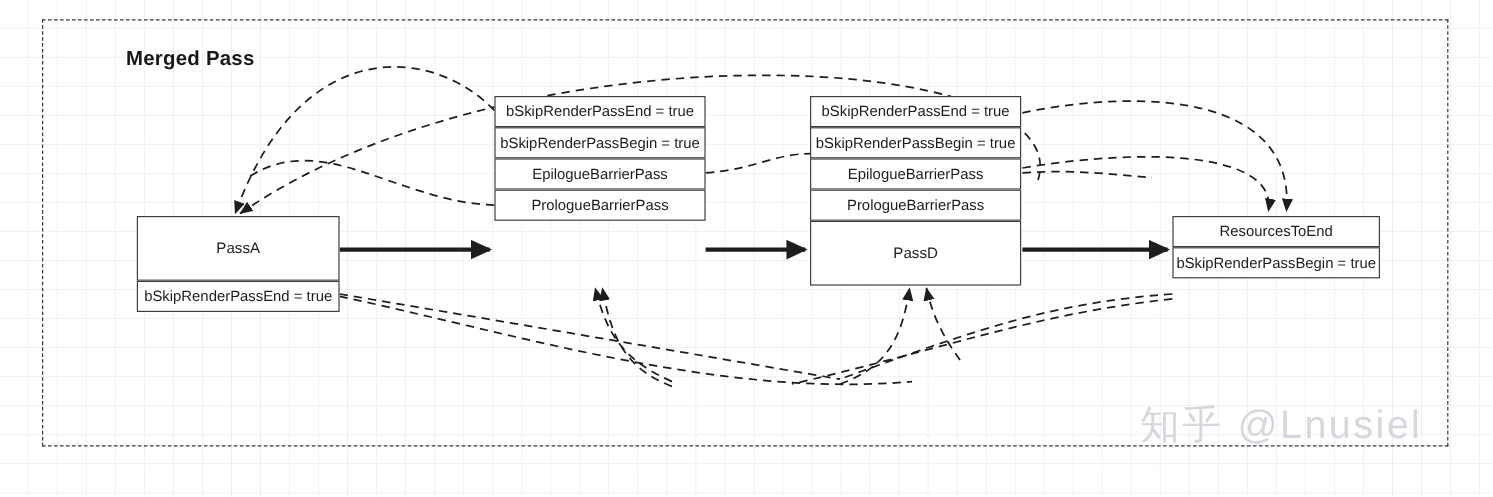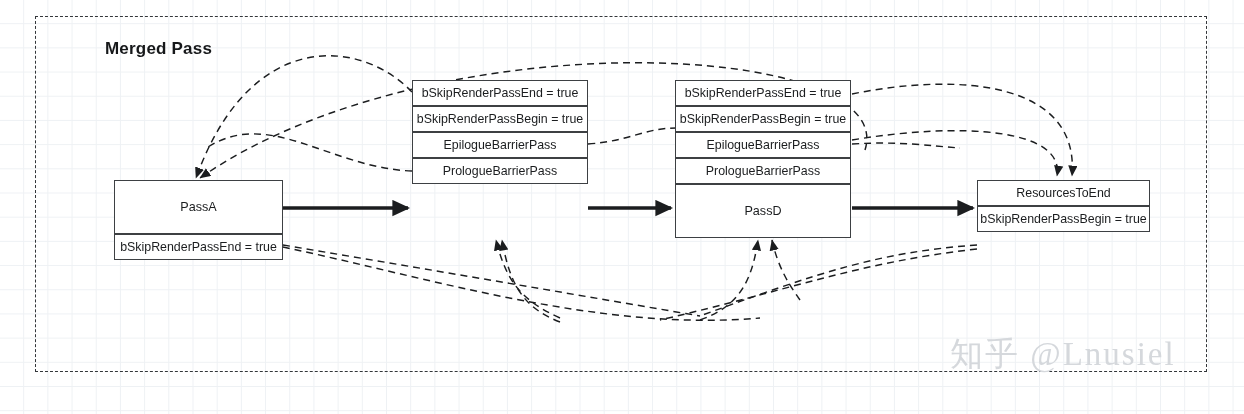--- a/index.html
+++ b/index.html
@@ -72,21 +72,21 @@
   .below-cell { height: 26px; }
 
   .watermark {
     position: absolute;
     left: 950px;
     top: 332px;
     font-size: 33px;
     color: #d5d8dc;
     letter-spacing: 2px;
     white-space: nowrap;
-    font-family: Liberation Serif, serif;
+    font-family: Liberation Sans, sans-serif;
     user-select: none;
   }
 </style>
 </head>
 <body>
 
 <div id="canvas">
 
   <div class="merged-container"></div>
   <div class="merged-title">Merged Pass</div>

